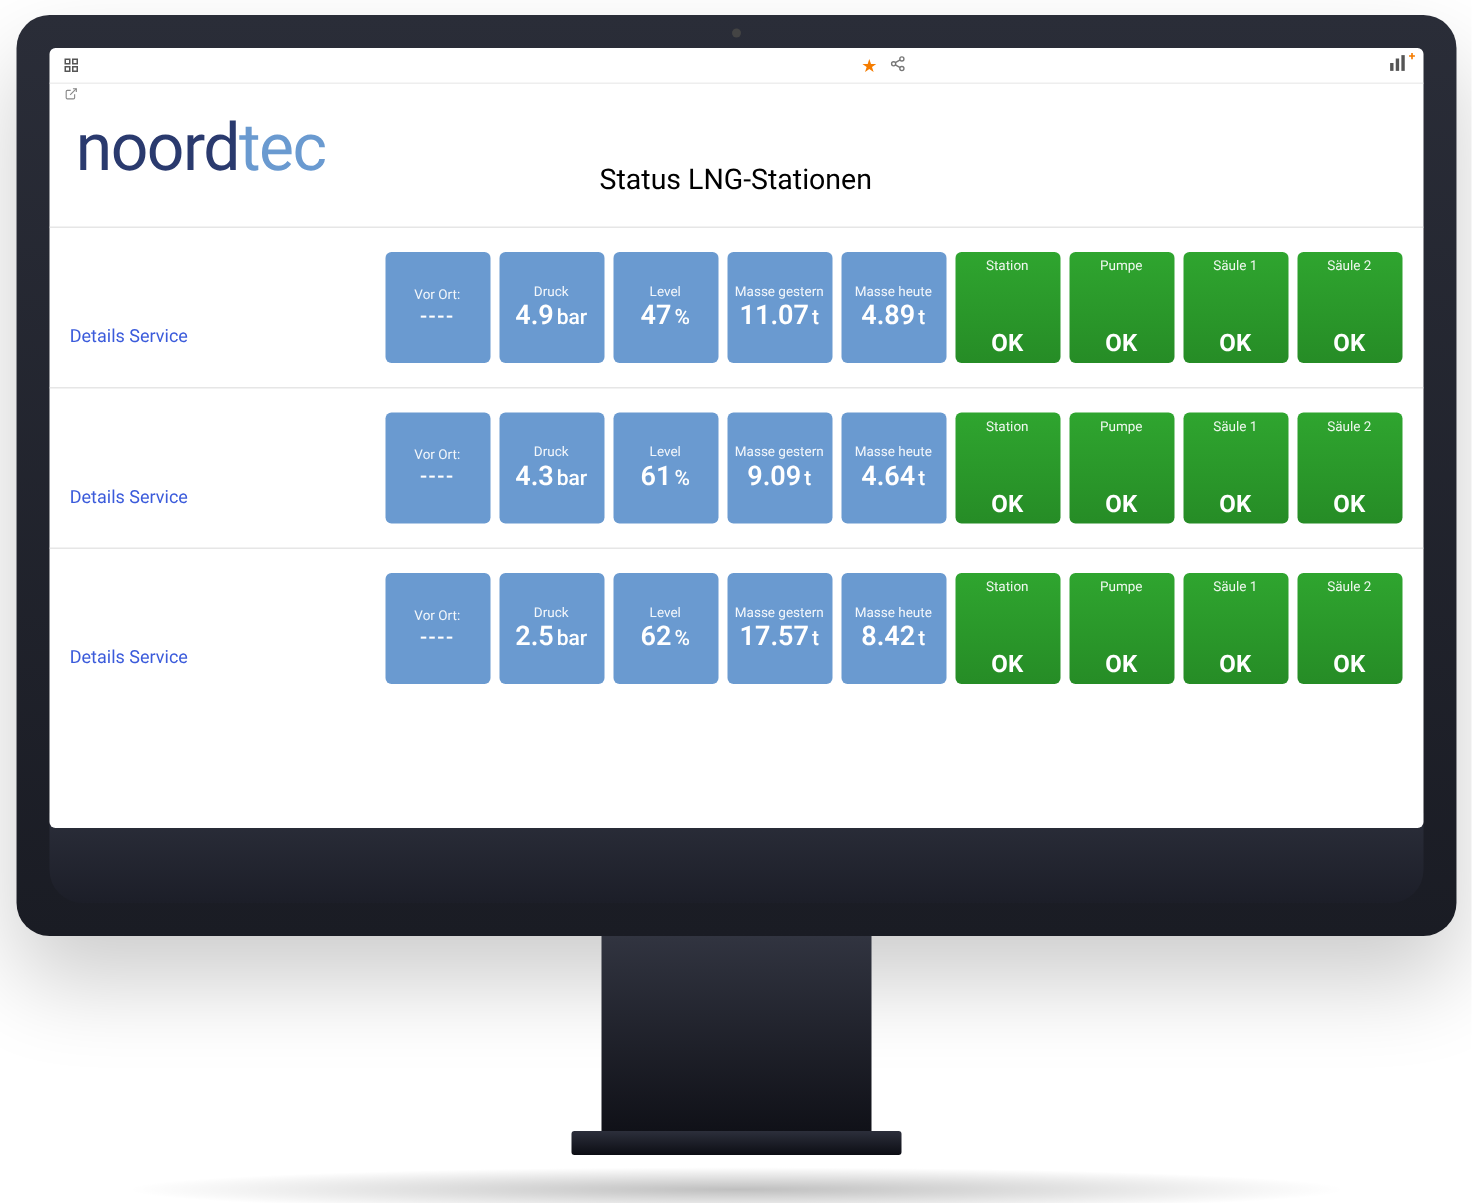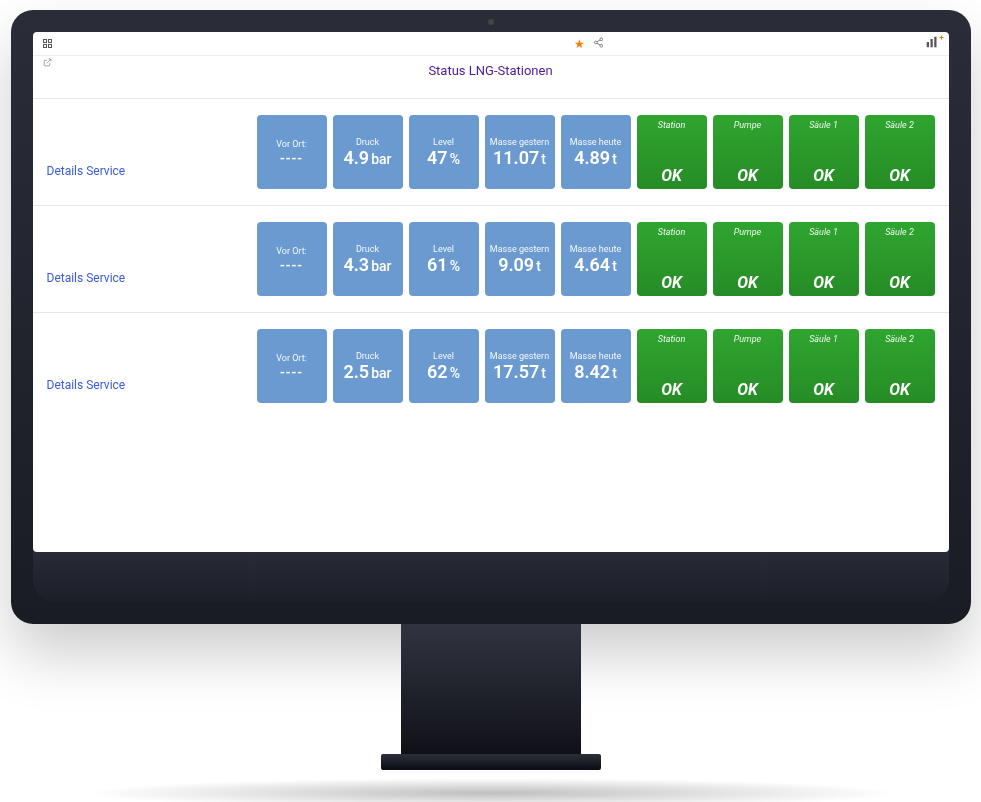--- a/index.html
+++ b/index.html
@@ -107,22 +107,22 @@
     .logo {
       font-size: 44px;
       font-weight: 400;
       letter-spacing: -1px;
       line-height: 1;
     }
     .logo .n1 { color: #2a3a6e; }
     .logo .n2 { color: #6a9ad0; }
     .page-title {
       text-align: center;
-      font-size: 13px;
-      color: #4c1d95;
+      font-size: 19px;
+      color: #000000;
       margin-top: -12px;
       margin-bottom: 6px;
     }
     .hr { border-top: 1px solid #e6e6e6; margin: 6px 0; }
     .station-row {
       display: flex;
       align-items: center;
       padding: 10px 14px;
       gap: 0;
     }
@@ -144,21 +144,21 @@
       border-radius: 4px;
       display: flex;
       flex-direction: column;
       align-items: center;
       justify-content: center;
       color: #fff;
       text-align: center;
       padding: 4px;
     }
     .tile-blue { background: #6a9ad0; }
-    .tile-green { background: linear-gradient(180deg, #2fa52f 0%, #268c26 100%); font-style: italic; }
+    .tile-green { background: linear-gradient(180deg, #2fa52f 0%, #268c26 100%); }
     .tile-label {
       font-size: 9px;
       opacity: 0.92;
       margin-bottom: 2px;
       white-space: nowrap;
     }
     .tile-value {
       font-size: 18px;
       font-weight: 600;
       line-height: 1;
@@ -216,20 +216,21 @@
 
       <div class="edit-sub">
         <svg width="9" height="9" viewBox="0 0 24 24" fill="none" stroke="#888" stroke-width="2">
             <path d="M15 3h6v6"></path>
             <path d="M10 14L21 3"></path>
             <path d="M18 13v6a2 2 0 0 1-2 2H5a2 2 0 0 1-2-2V8a2 2 0 0 1 2-2h6"></path>
           </svg>
       </div>
 
       <div class="header-area">
+        <div class="logo"><span class="n1">noord</span><span class="n2">tec</span></div>
         <div class="page-title">Status LNG-Stationen</div>
       </div>
 
       <div class="hr"></div>
 
       <div id="stations-container">
           <div class="station-row">
             <a class="details-link">Details Service</a>
             <div class="tiles">
               <div class="tile tile-blue">

